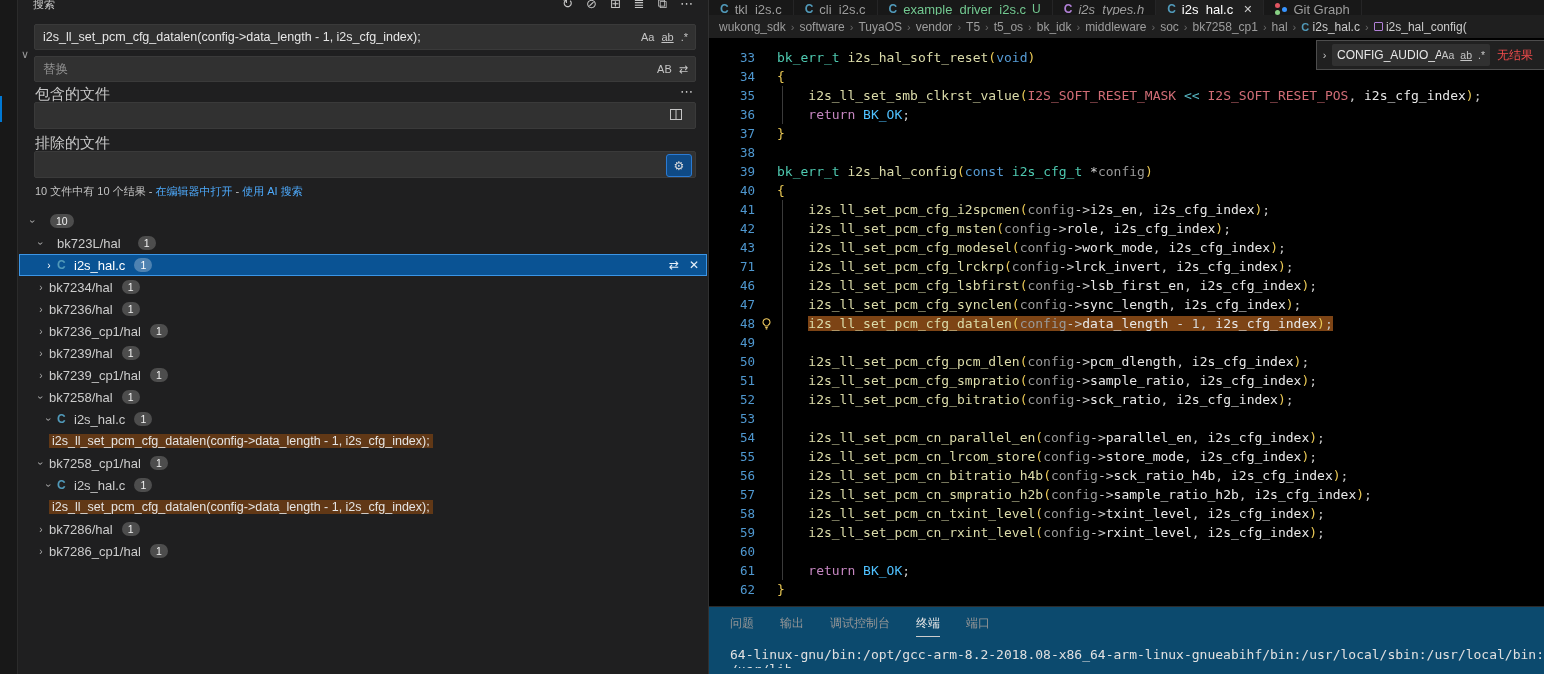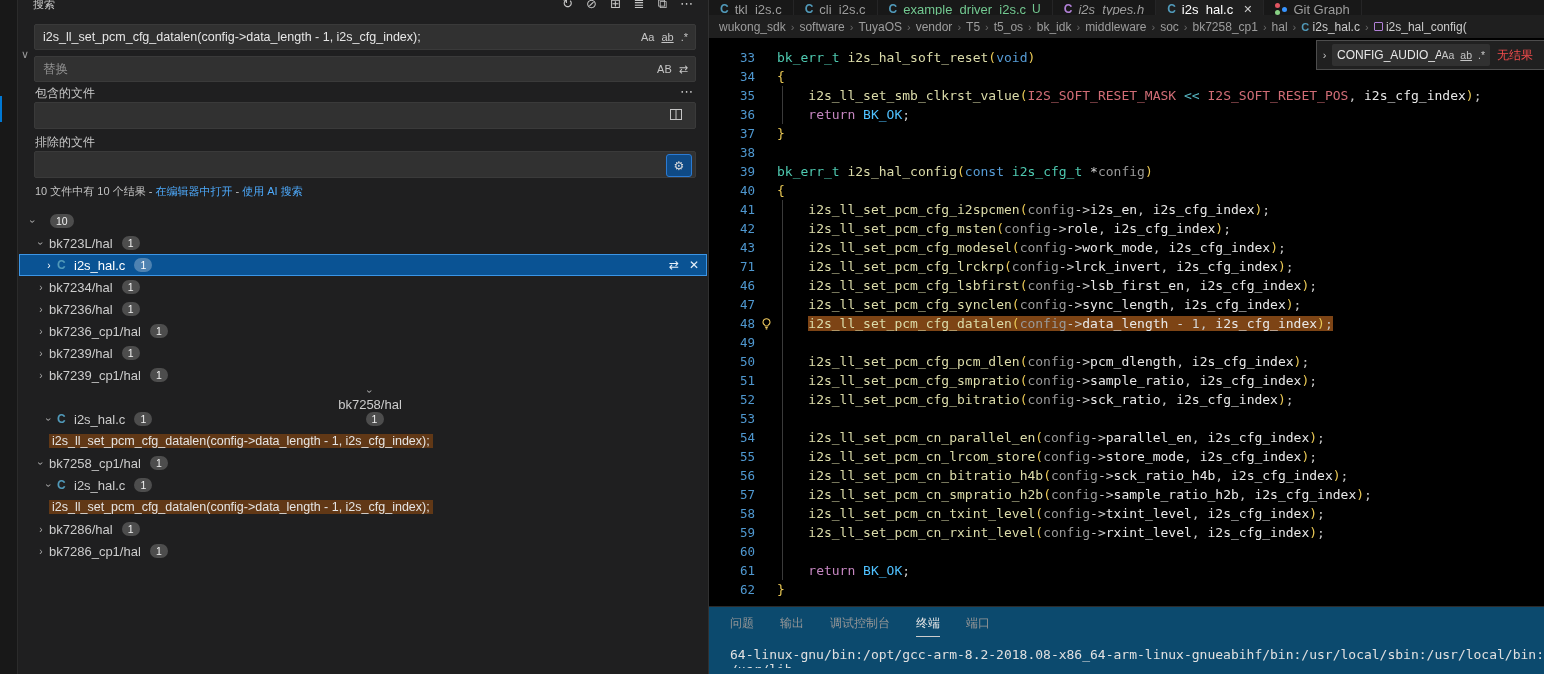--- a/index.html
+++ b/index.html
@@ -14,21 +14,21 @@
   .sb-icons{position:absolute;right:14px;top:-4px;display:flex;gap:13px;color:#c5c5c5;font-size:13px;height:16px;overflow:hidden;}
   .sb-icons span{cursor:default;}
   .tog-chevron{position:absolute;left:2px;top:48px;width:14px;color:#9a9a9a;font-size:11px;}
   .inp{position:absolute;left:15px;width:662px;background:#313131;border:1px solid #3a3a3a;box-sizing:border-box;border-radius:2px;display:flex;align-items:center;}
   .inp .txt{flex:1;padding:0 8px;font-size:12.5px;color:#e6e6e6;white-space:nowrap;overflow:hidden;}
   .inp .ph{color:#919191;}
   .inp .minis{display:flex;gap:7px;padding-right:7px;color:#c5c5c5;font-size:11px;align-items:center;}
   .minis .u{text-decoration:underline;}
   .search-box{top:24px;height:26px;}
   .replace-box{top:56px;height:26px;}
-  .filter-label{position:absolute;left:16px;font-size:12px;color:#c8c8c8;}
+  .filter-label{position:absolute;left:16px;font-size:15px;color:#c8c8c8;}
   .dots-btn{position:absolute;right:14px;top:84px;color:#c5c5c5;font-size:13px;}
   .include-box{top:102px;height:27px;}
   .exclude-box{top:151px;height:27px;}
   .split-ico{margin-right:6px;display:inline-block;}
   .gear-toggle{position:absolute;right:3px;width:24px;height:21px;background:#0f4a85;border:1px solid #2b7bd4;border-radius:3px;
                display:flex;align-items:center;justify-content:center;color:#dddddd;font-size:12px;}
   .results-line{position:absolute;left:16px;top:184px;font-size:11px;color:#c3c3c3;white-space:nowrap;}
   .results-line a{color:#4daafc;text-decoration:none;}
   
   .tree{position:absolute;left:0;top:210px;right:0;}
@@ -153,21 +153,21 @@
 
     <div class="results-line">
       <span>10 文件中有 10 个结果</span><span> - </span><a href="#">在编辑器中打开</a><span> - </span><a href="#">使用 AI 搜索</a>
     </div>
 
     <div class="tree" id="tree">
         <div class="trow" style="padding-left: 6px;">
           <span class="chev"><span class="d">›</span></span>
           <span class="badge">10</span>
         </div>
-        <div class="trow" style="padding-left: 14px;">
+        <div class="trow" style="padding-left: 14px; gap: 8px;">
           <span class="chev"><span class="d">›</span></span>
           <span>bk723L/hal</span>
           <span class="badge">1</span>
         </div>
         <div class="trow sel" style="padding-left: 22px;">
           <span class="chev"><span class="r">›</span></span>
           <span class="cico">C</span>
           <span>i2s_hal.c</span>
           <span class="badge">1</span>
           <span class="acts">
@@ -193,21 +193,21 @@
         <div class="trow" style="padding-left: 14px;">
           <span class="chev"><span class="r">›</span></span>
           <span>bk7239/hal</span>
           <span class="badge">1</span>
         </div>
         <div class="trow" style="padding-left: 14px;">
           <span class="chev"><span class="r">›</span></span>
           <span>bk7239_cp1/hal</span>
           <span class="badge">1</span>
         </div>
-        <div class="trow" style="padding-left: 14px; flex-direction: column;">
+        <div class="trow" style="padding-left: 14px;">
           <span class="chev"><span class="d">›</span></span>
           <span>bk7258/hal</span>
           <span class="badge">1</span>
         </div>
         <div class="trow" style="padding-left: 22px;">
           <span class="chev"><span class="d">›</span></span>
           <span class="cico">C</span>
           <span>i2s_hal.c</span>
           <span class="badge">1</span>
         </div>

